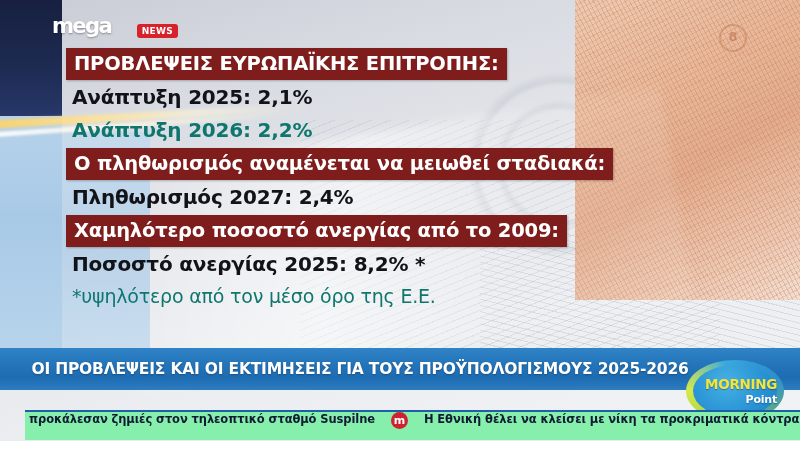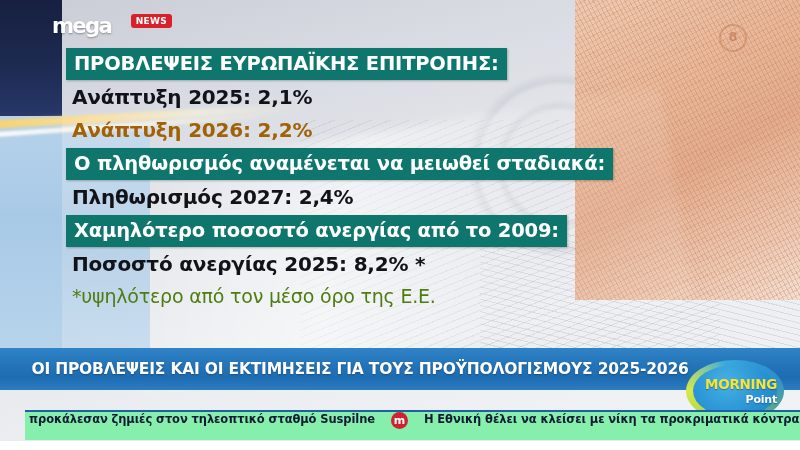--- a/index.html
+++ b/index.html
@@ -109,22 +109,22 @@
     background: linear-gradient(90deg, rgba(255,255,255,.9) 0%, rgba(255,248,225,.7) 50%, rgba(255,255,255,0) 100%);
     transform: rotate(-4deg);
     filter: blur(1.3px);
   }
 
   
   .logo-mega {
     position: absolute;
     left: 52px; top: 14px;
     display: flex;
-    align-items: flex-start;
-    gap: 16px;
+    align-items: flex-end;
+    gap: 22px;
   }
   .logo-mega-word {
     color: #ffffff;
     font: bold 21px "DejaVu Sans", sans-serif;
     letter-spacing: -1.5px;
     font-stretch: condensed;
     transform: scaleX(1.12);
     transform-origin: left center;
     text-shadow: 0 1px 2px rgba(0,0,0,.35);
   }
@@ -141,47 +141,47 @@
   
   .headlines {
     position: absolute;
     left: 66px; top: 48px;
     width: 640px;
   }
   .hl-row { margin-bottom: 2px; }
 
   .hl-band {
     display: inline-block;
-    background: #0f766e;
+    background: #7f1d1d;
     color: #ffffff;
     font: bold 19.5px "DejaVu Sans", sans-serif;
     padding: 4px 8px 5px 8px;
     letter-spacing: -0.2px;
     white-space: nowrap;
     box-shadow: 1px 1px 2px rgba(0,0,0,.25);
   }
   .hl-plain-dark {
     display: inline-block;
     color: #111318;
     font: bold 20px "DejaVu Sans", sans-serif;
     padding: 3px 8px 4px 6px;
     letter-spacing: -0.2px;
     white-space: nowrap;
   }
   .hl-plain-blue {
     display: inline-block;
-    color: #a16207;
+    color: #0f766e;
     font: bold 20px "DejaVu Sans", sans-serif;
     padding: 3px 8px 4px 6px;
     letter-spacing: -0.2px;
     white-space: nowrap;
   }
   .hl-note {
     display: inline-block;
-    color: #4d7c0f;
+    color: #0f766e;
     font: normal 19px "DejaVu Sans", sans-serif;
     padding: 3px 8px 4px 6px;
     letter-spacing: -0.2px;
     white-space: nowrap;
   }
 
   
   .lower-third {
     position: absolute;
     left: 0; top: 348px; width: 800px; height: 42px;

